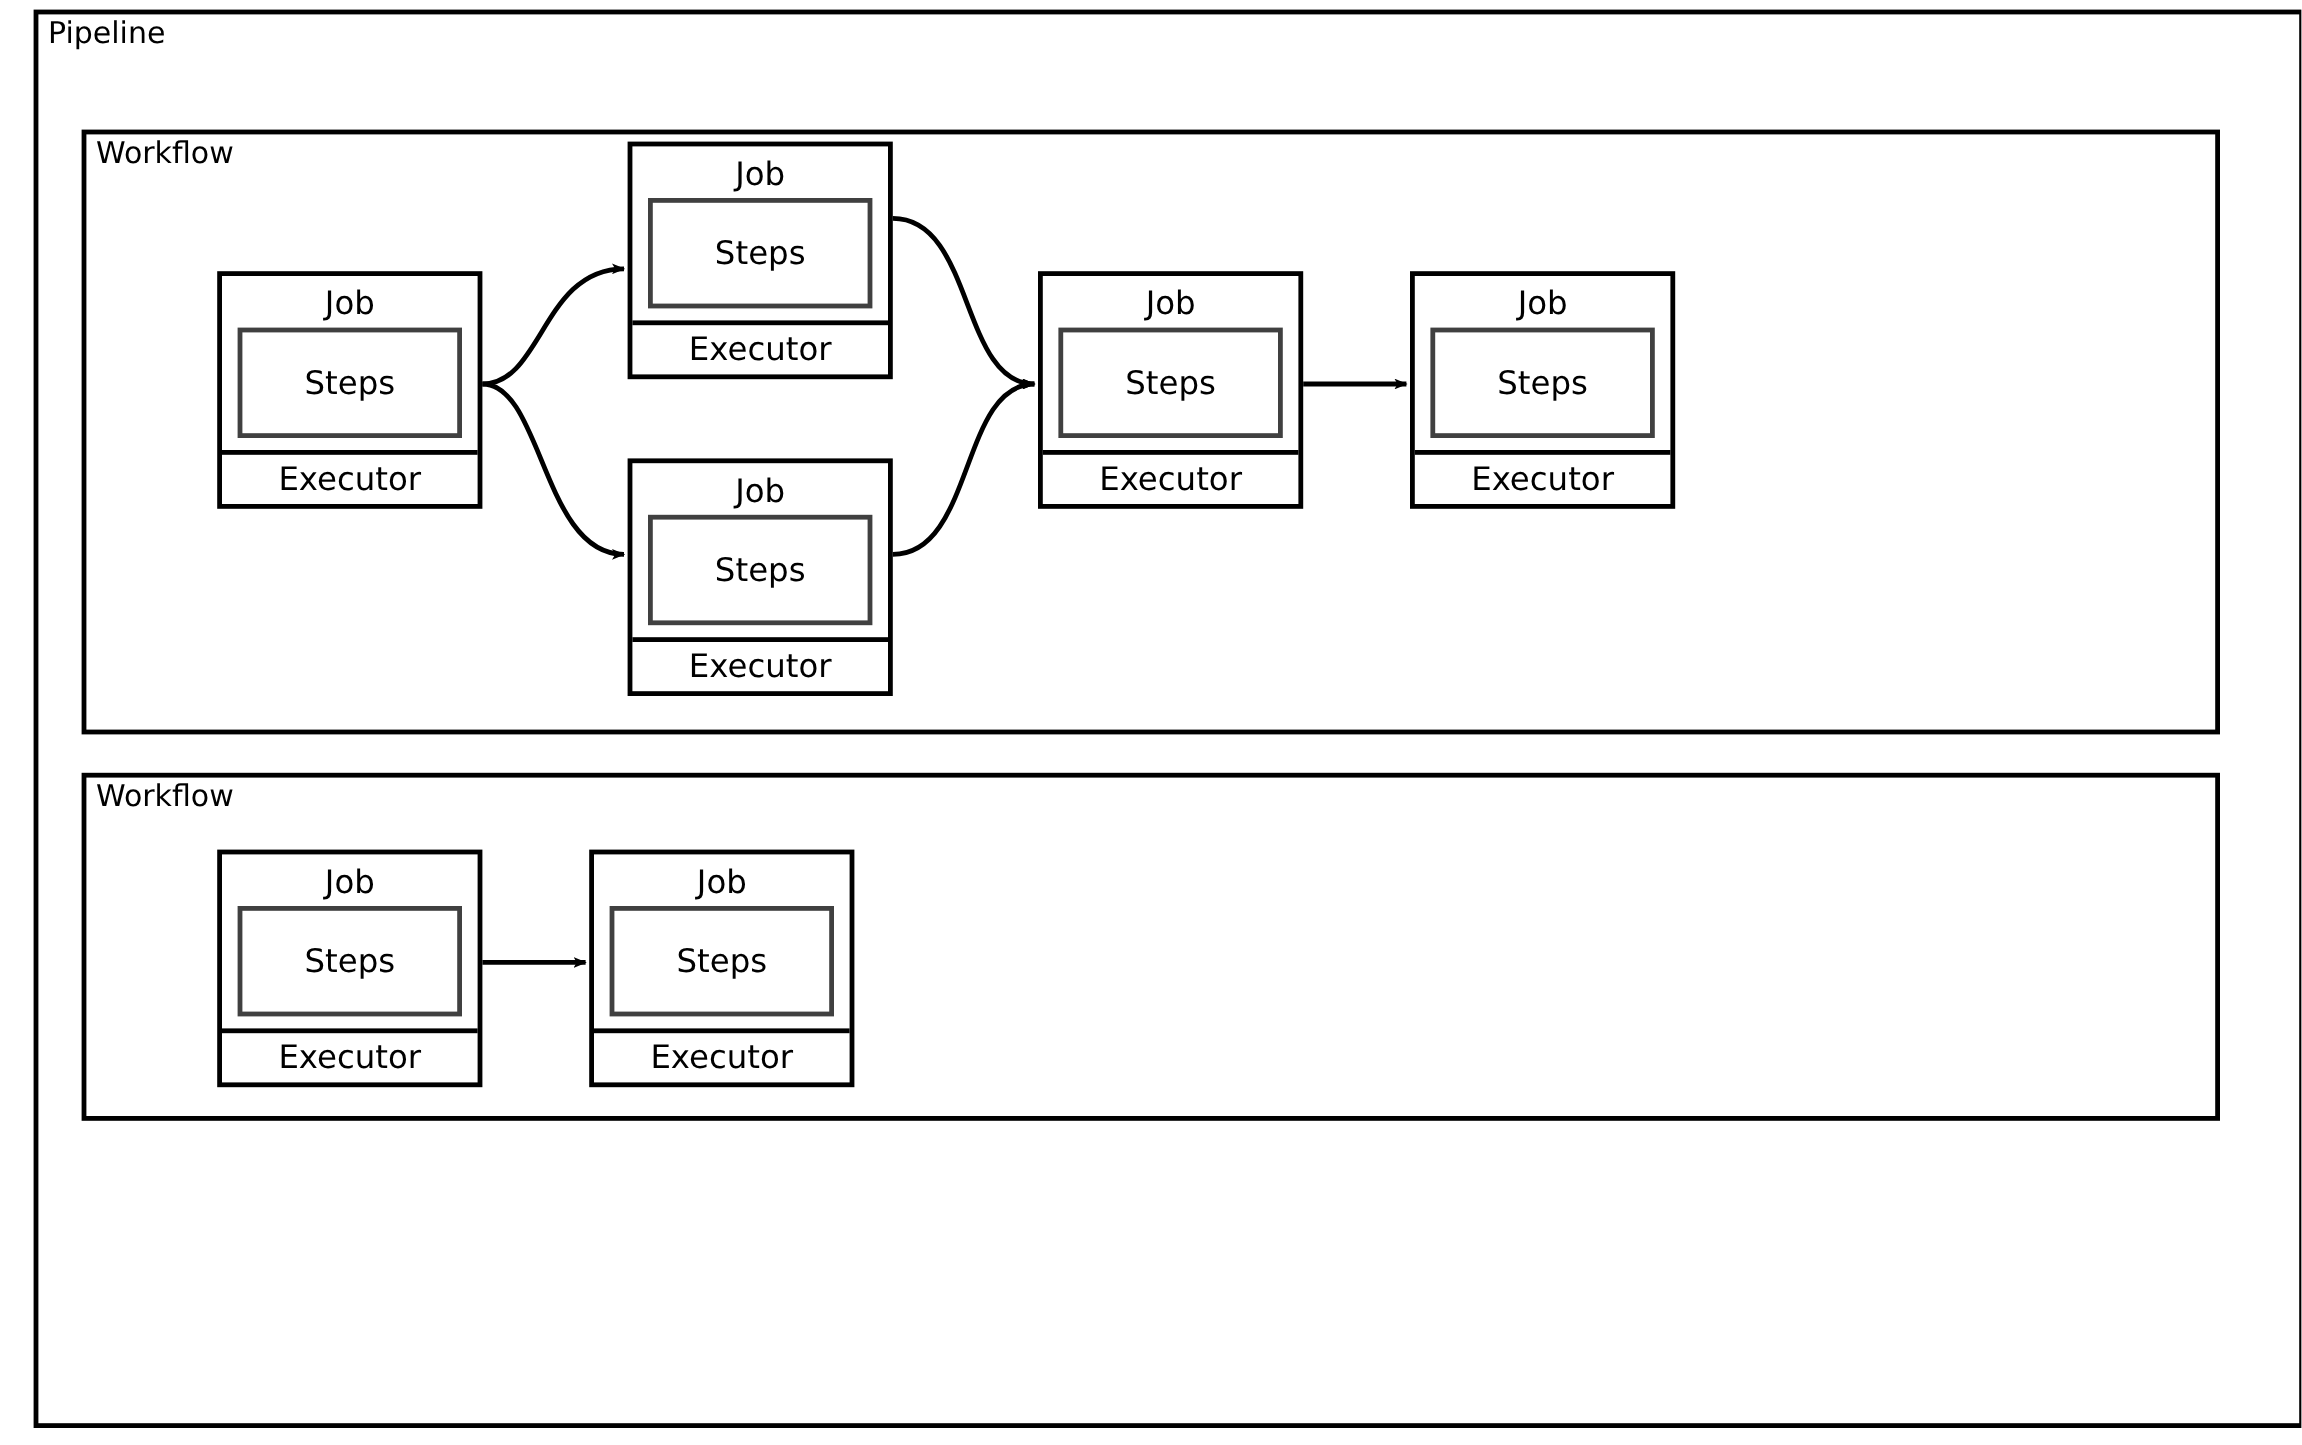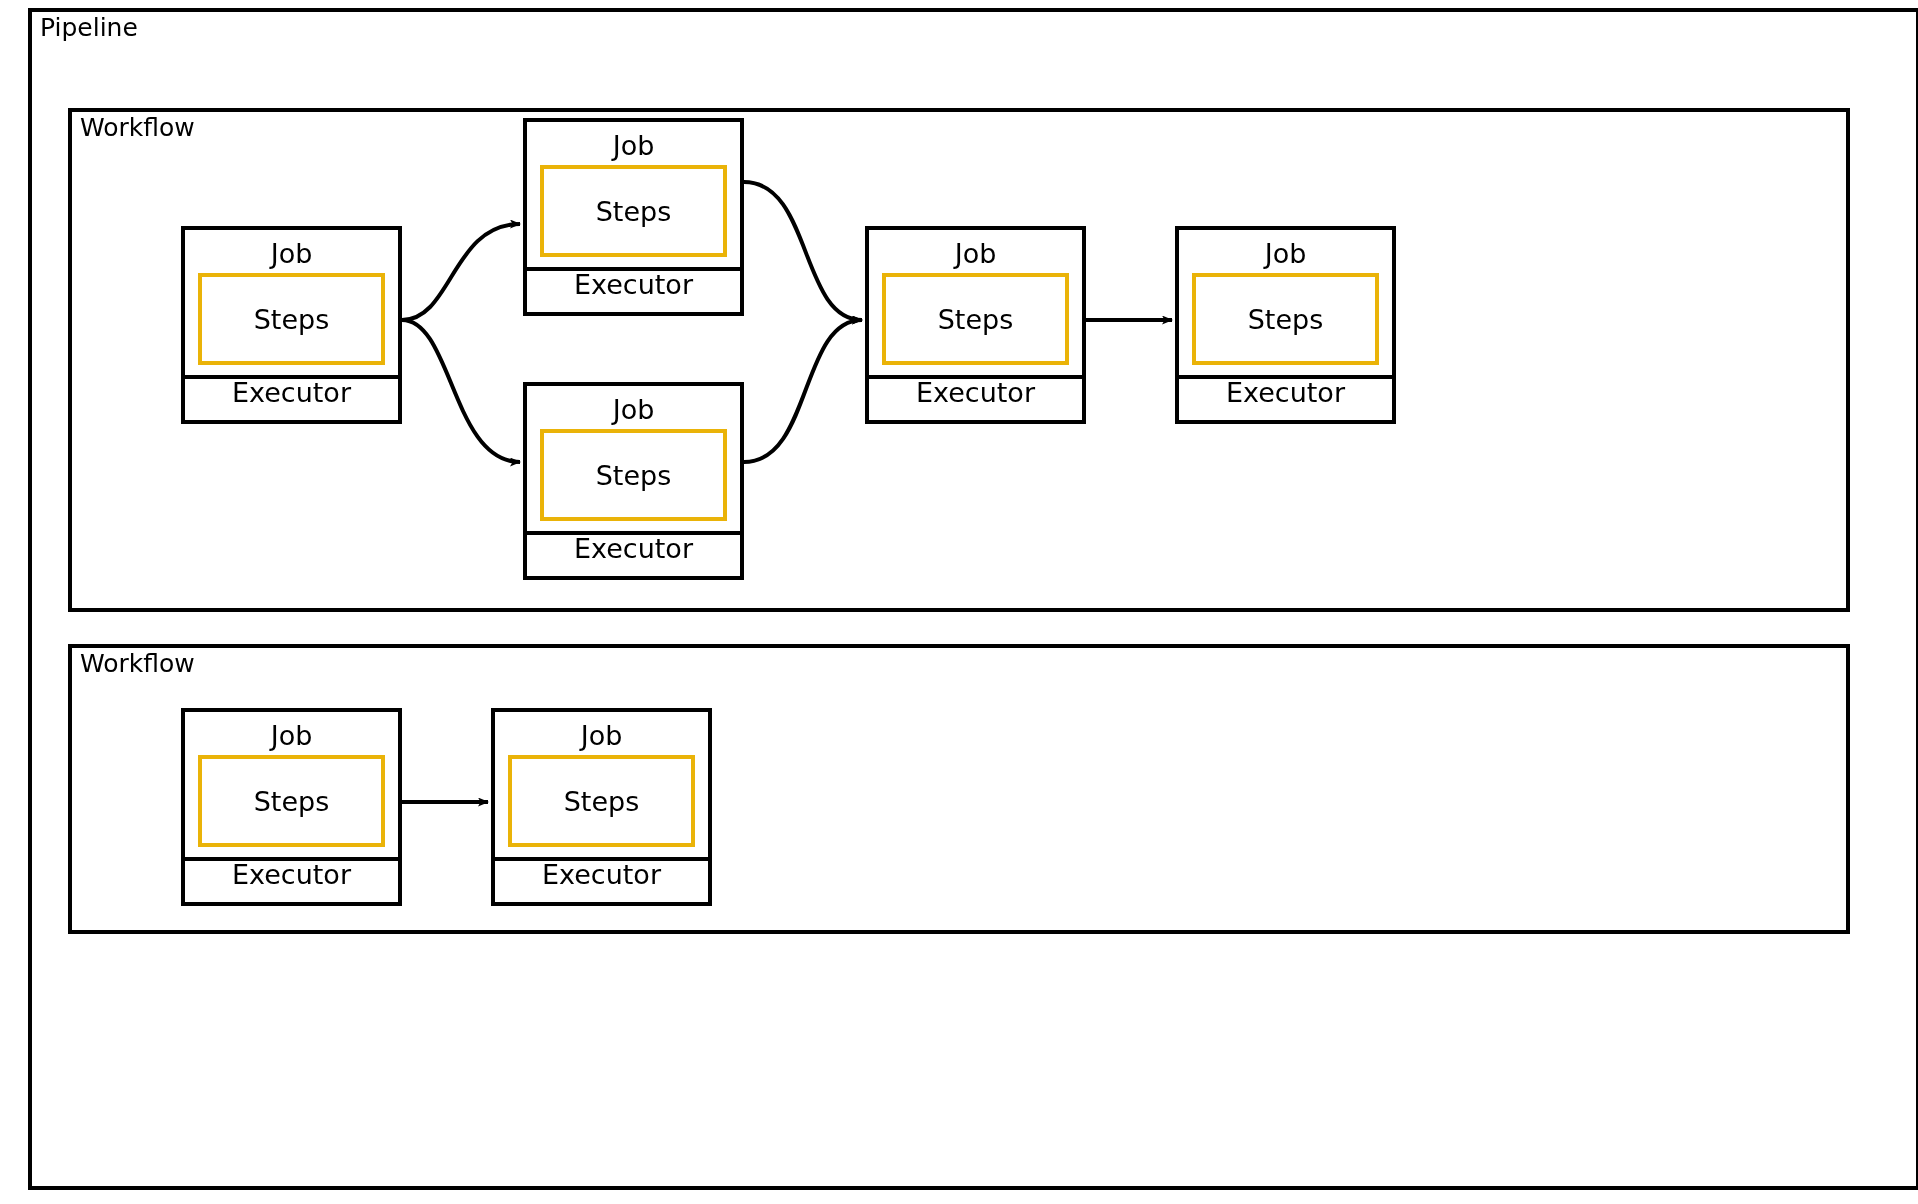--- a/index.html
+++ b/index.html
@@ -53,41 +53,42 @@
   }
   .job-body {
     flex: 1 1 auto;
     position: relative;
     padding: 0 13px 10px 13px;
     box-sizing: border-box;
     display: flex;
   }
   .steps-box {
     flex: 1 1 auto;
-    border: 4px solid #eab308;
+    border: 4px solid #404040;
     box-sizing: border-box;
     background: #ffffff;
     display: flex;
     align-items: center;
     justify-content: center;
   }
   .steps-label {
     font-size: 27px;
     line-height: 1.0;
     color: #000000;
   }
   .executor-row {
     flex: 0 0 auto;
     border-top: 4px solid #000000;
     box-sizing: border-box;
     text-align: center;
     font-size: 27px;
     line-height: 1.0;
     color: #000000;
     display: flex;
+    align-items: center;
     justify-content: center;
   }
 
   
   #connectors {
     position: absolute;
     left: 0;
     top: 0;
     width: 1918px;
     height: 1204px;

